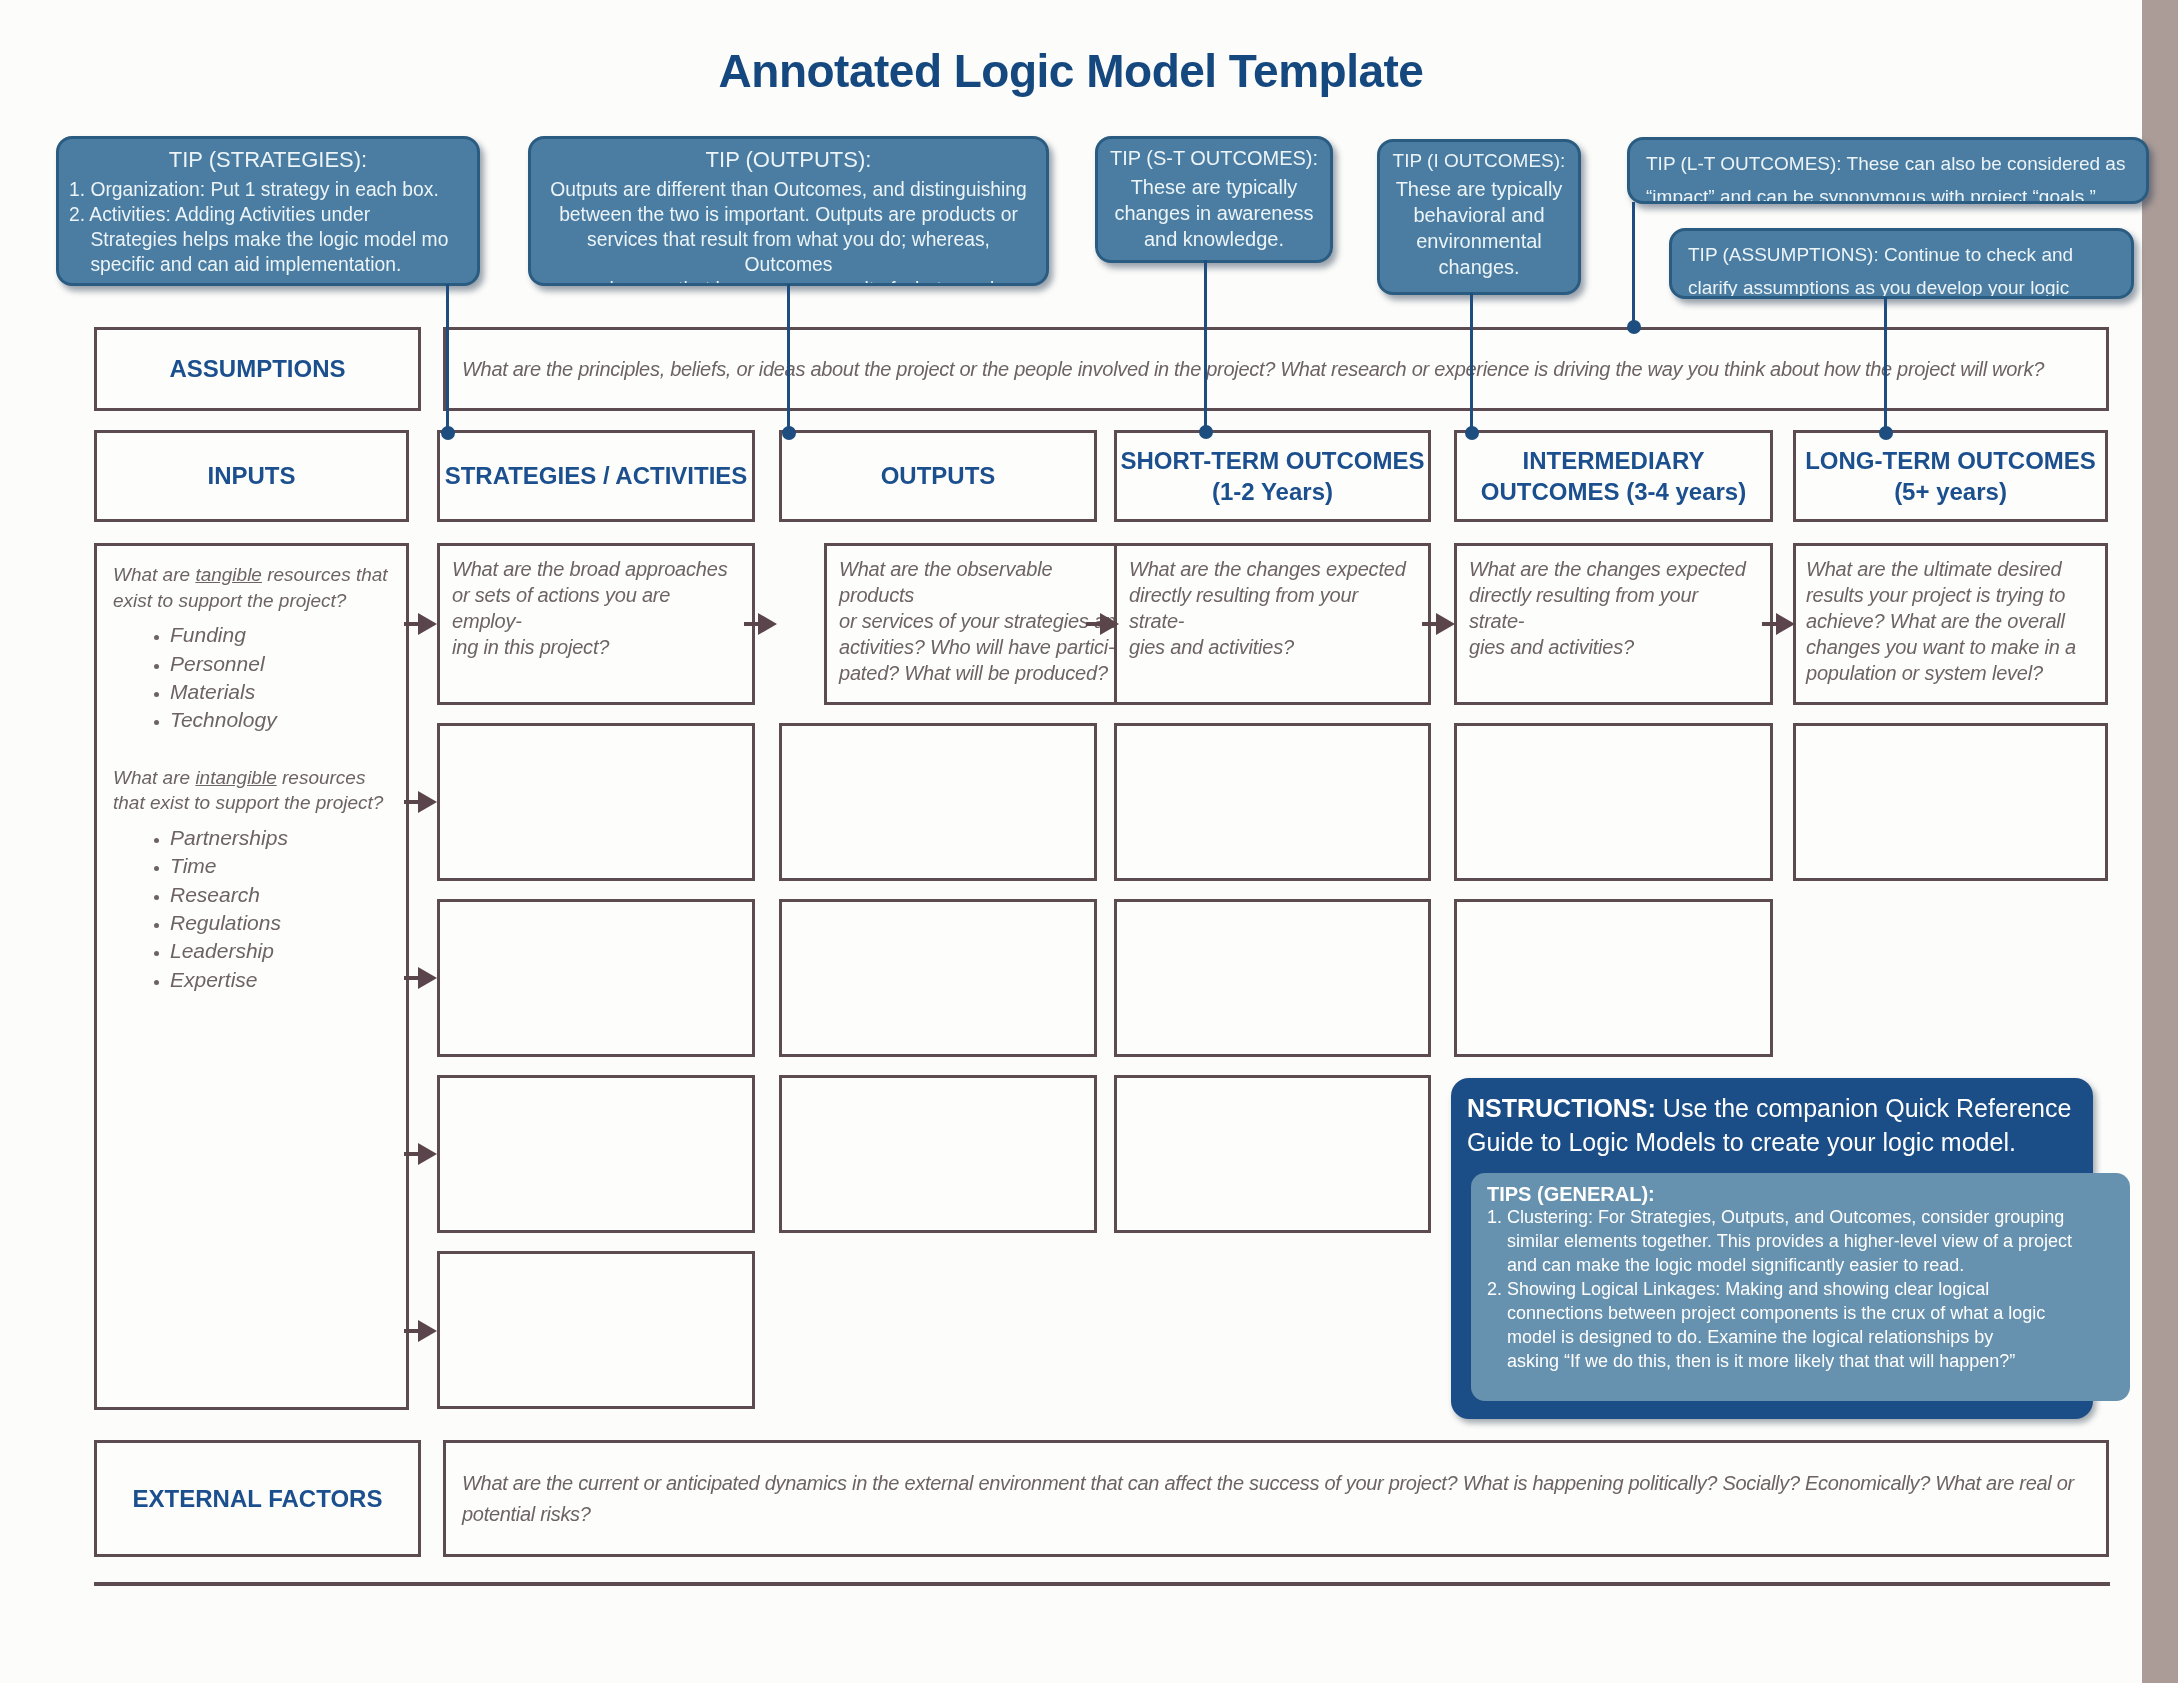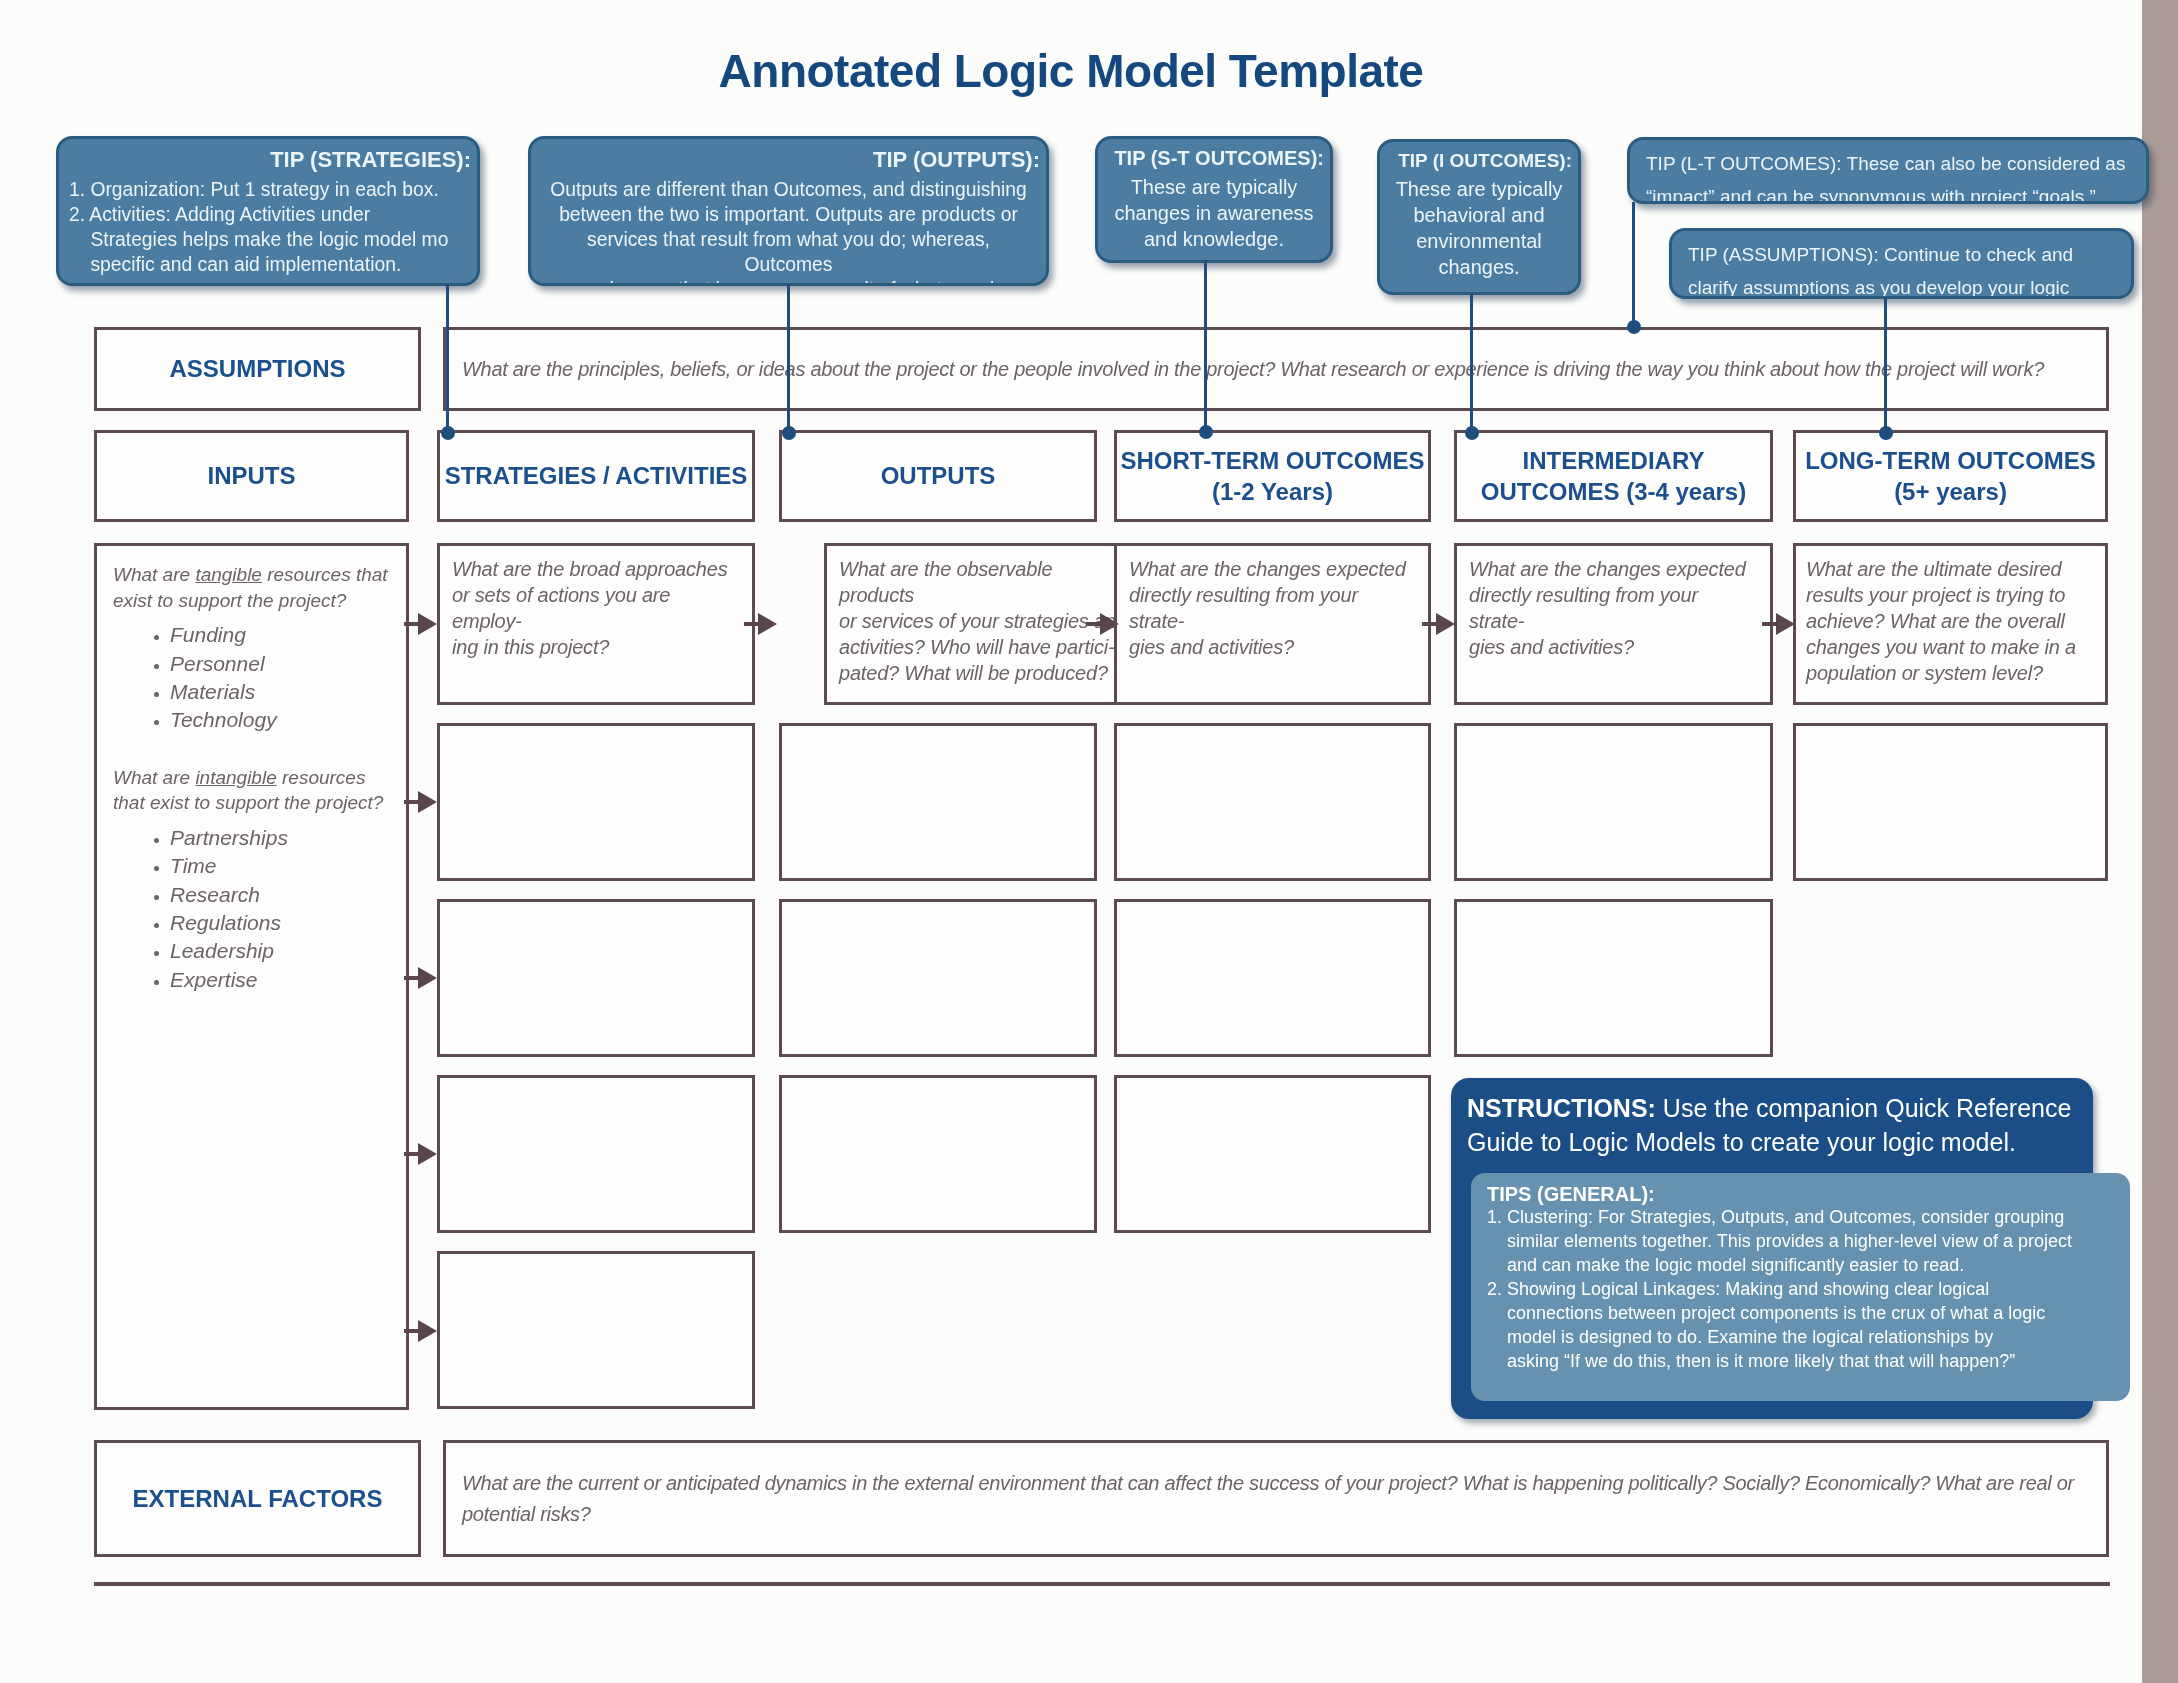--- a/index.html
+++ b/index.html
@@ -6,21 +6,21 @@
   .page { position:relative; width:2178px; height:1683px; background:#fcfcfa;
           font-family:"Liberation Sans", sans-serif; overflow:hidden; }
   .scan-edge { position:absolute; right:0; top:0; width:36px; height:1683px; background:#ab9c98; }
 
   .title { position:absolute; left:0; top:44px; width:2142px; margin:0; text-align:center;
            font-size:46px; font-weight:bold; color:#15487f; letter-spacing:-0.5px; }
 
   
   .tip { position:absolute; box-sizing:border-box; background:#4a7da1; border:3px solid #2a5c82;
          border-radius:16px; color:#ecf4f8; box-shadow:4px 5px 6px rgba(30,50,75,.45); overflow:hidden; z-index:3; }
-  .tip-title { font-weight:bold; text-align:right; font-size:22px; padding:8px 6px 2px; }
+  .tip-title { font-weight:normal; text-align:center; font-size:22px; padding:8px 6px 2px; }
   .tip-body  { font-size:19.3px; line-height:1.3; padding:2px 10px 6px; }
   .pre  { white-space:pre; }
   .prec { white-space:pre-line; text-align:center; }
   .tip-inline { font-size:19px; line-height:1.75; padding:7px 16px; }
   .tip-inline .lbl { font-weight:normal; }
 
   
   .connector { position:absolute; width:3px; background:#1e4e80; z-index:5; }
   .connector::after { content:""; position:absolute; left:50%; bottom:-7px; transform:translateX(-50%);
                       width:14px; height:14px; border-radius:50%; background:#1e4e80; }

